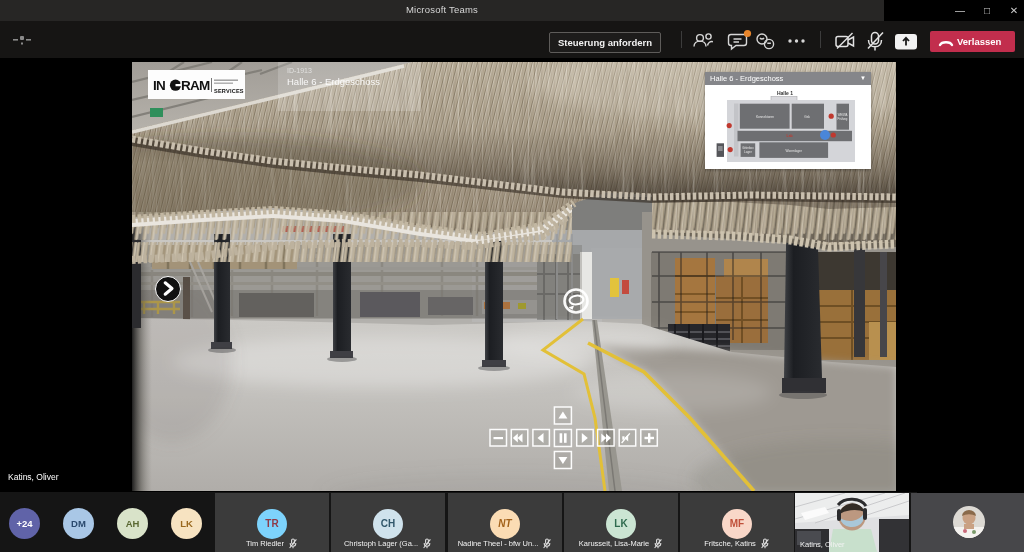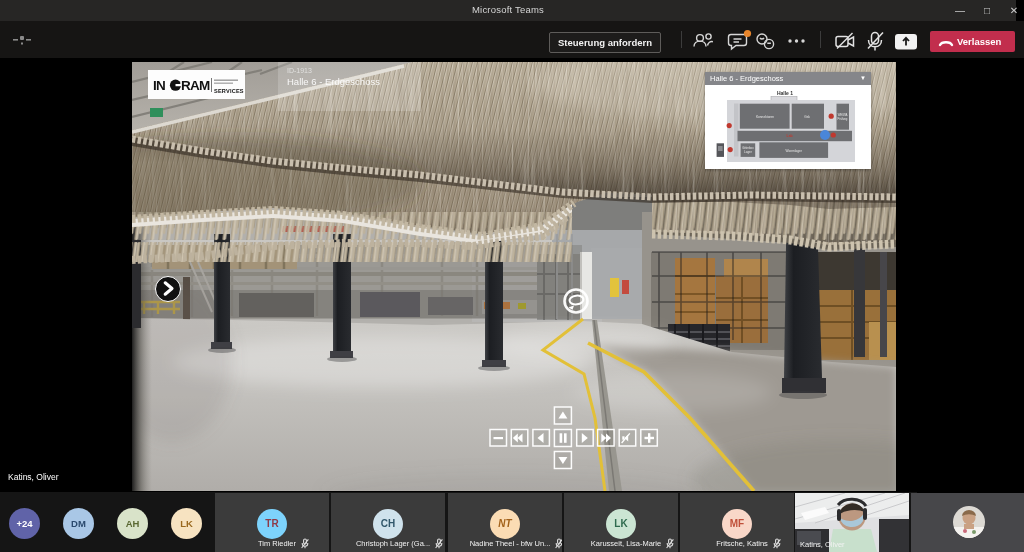--- a/index.html
+++ b/index.html
@@ -1,19 +1,19 @@
 <!DOCTYPE html>
 <html><head>
 <meta charset="utf-8">
 <style>
   * { margin:0; padding:0; box-sizing:border-box; }
   html,body { width:1024px; height:552px; overflow:hidden; background:#000; font-family:"Liberation Sans", sans-serif; }
   #app { position:relative; width:1024px; height:552px; background:#000; }
   
-  #titlebar { position:absolute; left:0; top:0; width:1016px; height:21px; background:#272625; color:#d6d6d6; }
+  #titlebar { position:absolute; left:0; top:0; width:884px; height:21px; background:#272625; color:#d6d6d6; }
   #titlebar .t { position:absolute; left:0; right:0; top:4px; text-align:center; font-size:9.5px; letter-spacing:.2px; }
   .wbtn { position:absolute; top:0; width:28px; height:21px; color:#cccccc; font-size:10px; text-align:center; line-height:21px; }
   
   #toolbar { position:absolute; left:0; top:21px; width:1024px; height:37px; background:#161514;padding-left:28px; }
   #steuerung { position:absolute; left:549px; top:11px; width:112px; height:21px; background:#1d1c1b; border:1px solid #5e5c5a; border-radius:2px; color:#f2f2f2; font-size:9.5px; font-weight:bold; text-align:center; line-height:19px; }
   #verlassen { position:absolute; left:930px; top:10px; width:85px; height:21px; background:#c22e4d; border-radius:2px; color:#fff; font-size:9.5px; font-weight:bold; }
   #verlassen span.txt { position:absolute; left:27px; top:5px; }
   
   #stage { position:absolute; left:0; top:58px; width:1024px; height:434px; background:#000;padding-left:7px; }
   #photo { position:absolute; left:132px; top:4px; width:764px; height:429px; overflow:hidden; background:#b8b4ae; }
@@ -25,21 +25,21 @@
   #idbox .l2 { position:absolute; left:9px; top:14px; color:rgba(252,252,252,0.95); font-size:9.5px; }
   #minimap { position:absolute; left:573px; top:10px; width:166px; height:97px; background:#fff; box-shadow:0 1px 3px rgba(0,0,0,.35); }
   #minimap .hdr { position:absolute; left:0; top:0; right:0; height:13px; background:#85868a; color:#fff; font-size:7.5px; line-height:13px; padding-left:5px; }
   #minimap .hdr .arr { position:absolute; right:5px; top:0; font-size:6px; }
   #navleft { position:absolute; left:23px; top:214px; width:26px; height:26px; background:#111; border:1.5px solid #fff; border-radius:50%; color:#fff; }
   
   #bottombar { position:absolute; left:0; top:492px; width:917px; height:60px; background:#151515; }
   .mini { position:absolute; top:15.5px; width:31px; height:31px; border-radius:50%; font-weight:bold; font-size:9.5px; text-align:center; line-height:31px; }
   .tile { position:absolute; top:1px; width:114px; height:59px; background:#3b3b3b; overflow:hidden; }
   .tile .av { position:absolute; left:42px; top:16px; width:30px; height:30px; border-radius:50%; font-weight:bold; font-size:10px; text-align:center; line-height:30px; }
-  .tile .nm { position:absolute; left:12px; bottom:3px; width:100%; color:#f2f2f2; font-size:7.5px; white-space:nowrap; display:flex; align-items:center; justify-content:center; gap:4px; }
+  .tile .nm { position:absolute; left:0; bottom:3px; width:100%; color:#f2f2f2; font-size:7.5px; white-space:nowrap; display:flex; align-items:center; justify-content:center; gap:4px; }
   .tile .nm svg.mic { flex:0 0 auto; }
 </style>
 </head>
 <body>
 <div id="app">
   <div id="titlebar">
     <div class="t">Microsoft Teams</div>
     <div class="wbtn" style="left:946px;">—</div>
     <div class="wbtn" style="left:973px;">□</div>
     <div class="wbtn" style="left:1000px;">✕</div>

